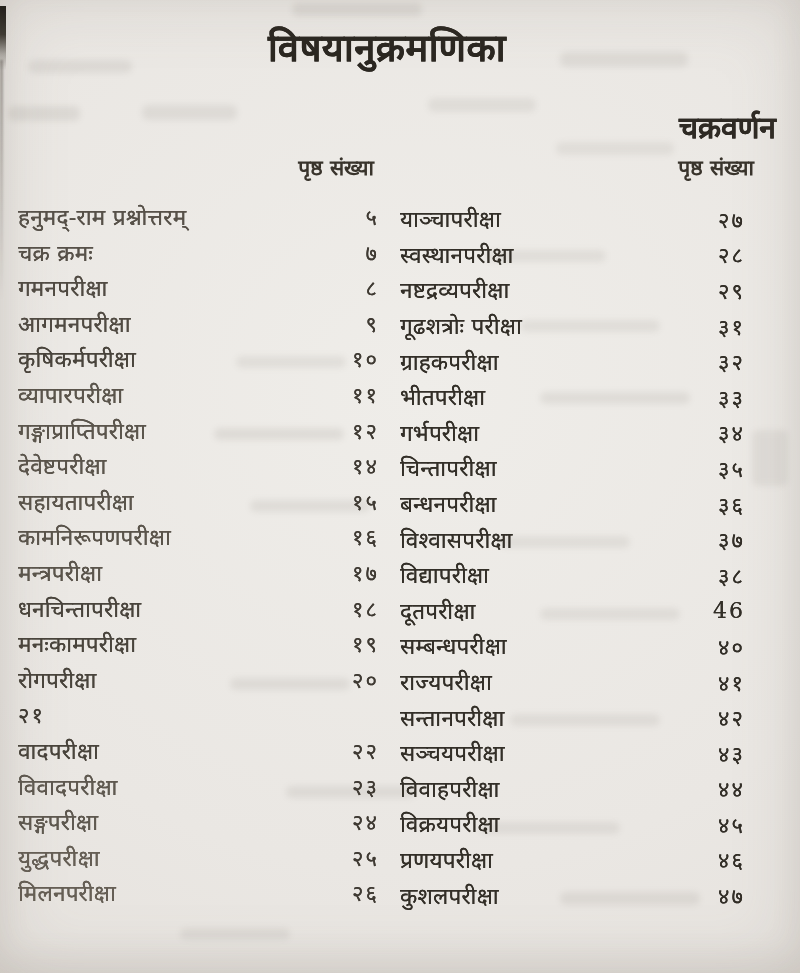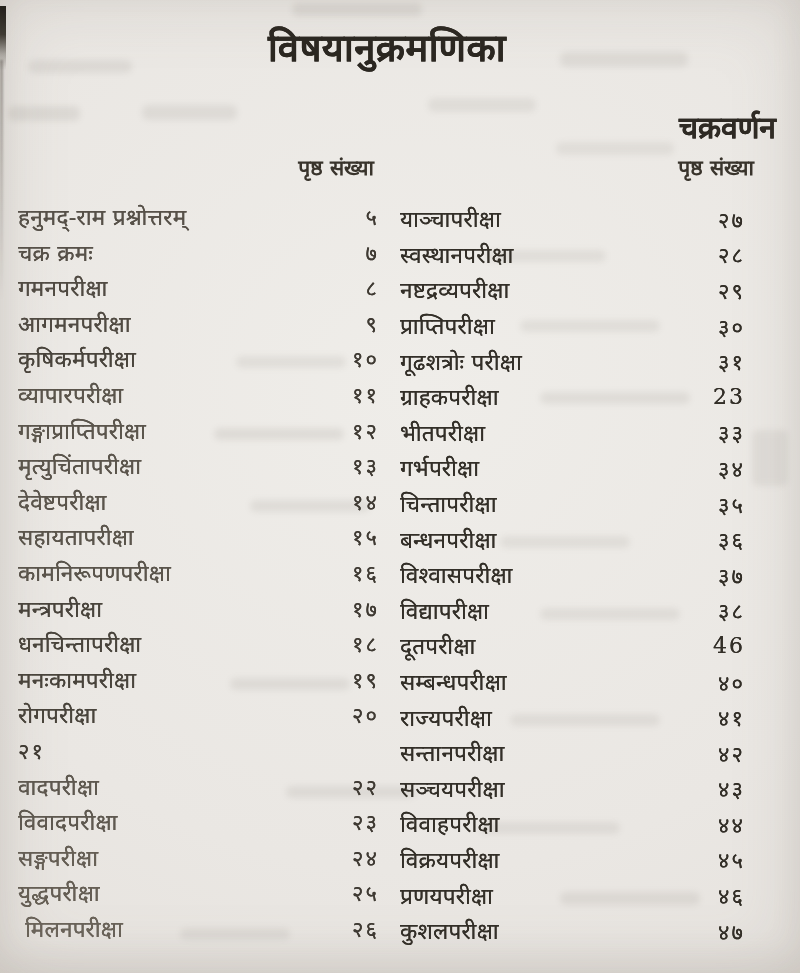--- a/index.html
+++ b/index.html
@@ -181,24 +181,20 @@
       <div class="toc-row">
         <span class="toc-label">व्यापारपरीक्षा</span>
         <span class="toc-page">११</span>
       </div>
 
       <div class="toc-row">
         <span class="toc-label">गङ्गाप्राप्तिपरीक्षा</span>
         <span class="toc-page">१२</span>
       </div>
 
-      <div class="toc-row">
-        <span class="toc-label">मृत्युचिंतापरीक्षा</span>
-        <span class="toc-page">१३</span>
-      </div>
 
       <div class="toc-row">
         <span class="toc-label">देवेष्टपरीक्षा</span>
         <span class="toc-page">१४</span>
       </div>
 
       <div class="toc-row">
         <span class="toc-label">सहायतापरीक्षा</span>
         <span class="toc-page">१५</span>
       </div>
@@ -268,33 +264,29 @@
       <div class="toc-row">
         <span class="toc-label">स्वस्थानपरीक्षा</span>
         <span class="toc-page">२८</span>
       </div>
 
       <div class="toc-row">
         <span class="toc-label">नष्टद्रव्यपरीक्षा</span>
         <span class="toc-page">२९</span>
       </div>
 
-      <div class="toc-row">
-        <span class="toc-label">प्राप्तिपरीक्षा</span>
-        <span class="toc-page">३०</span>
-      </div>
 
       <div class="toc-row">
         <span class="toc-label">गूढशत्रोः परीक्षा</span>
         <span class="toc-page">३१</span>
       </div>
 
       <div class="toc-row">
         <span class="toc-label">ग्राहकपरीक्षा</span>
-        <span class="toc-page">23</span>
+        <span class="toc-page">३२</span>
       </div>
 
       <div class="toc-row">
         <span class="toc-label">भीतपरीक्षा</span>
         <span class="toc-page">३३</span>
       </div>
 
       <div class="toc-row">
         <span class="toc-label">गर्भपरीक्षा</span>
         <span class="toc-page">३४</span>

